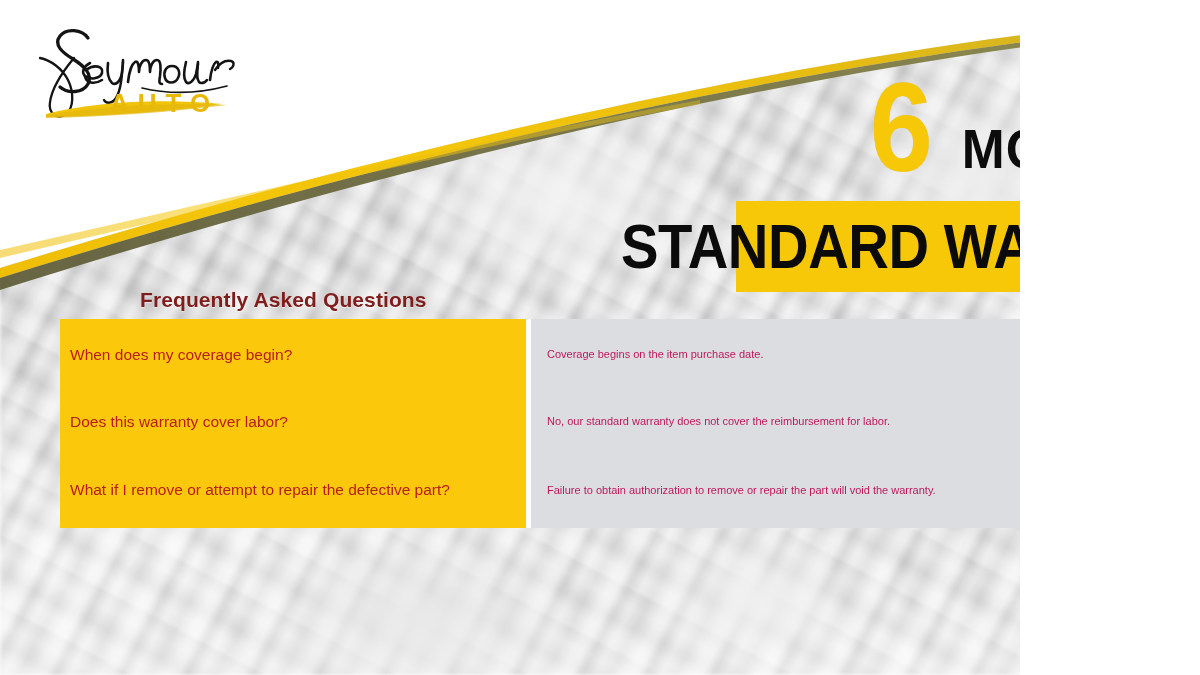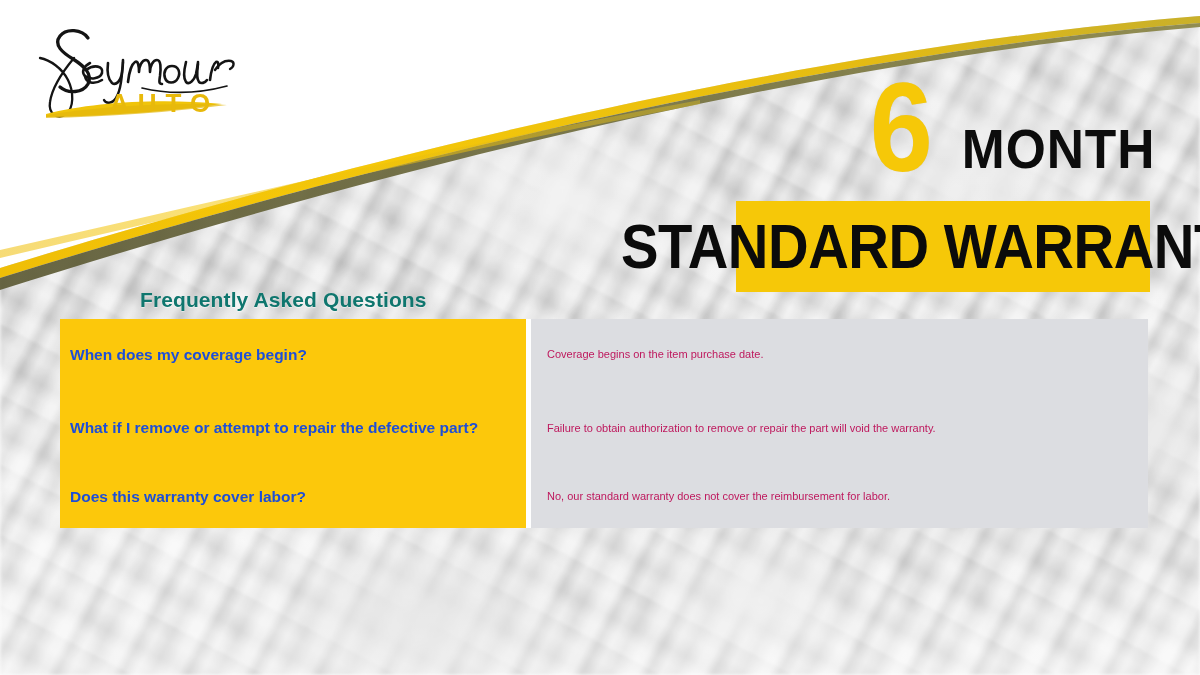--- a/index.html
+++ b/index.html
@@ -5,21 +5,21 @@
 <style>
   * { margin:0; padding:0; box-sizing:border-box; }
   html,body { width:1200px; height:675px; overflow:hidden; }
   body {
     font-family: "Liberation Sans", sans-serif;
     background:#ffffff;
     position:relative;
   }
   #slide {
     position:absolute; left:0; top:0;
-    width:1200px; height:675px;
+    width:1020px; height:675px;
     overflow:hidden;
     background:#ffffff;
   }
 
   
   .bg-photo {
     position:absolute; left:0; top:0; width:1200px; height:675px;
     filter: grayscale(100%) contrast(0.62) brightness(1.22) blur(1.6px);
     opacity:0.92;
     background-color:#c9cacc;
@@ -90,39 +90,39 @@
     line-height:1;
     color:#0b0b0b;
     letter-spacing:-0.5px;
     transform:scaleX(.97) scaleY(1.07);
     white-space:nowrap;
   }
 
   
   .faq-heading {
     position:absolute; left:140px; top:288px;
-    font-size:21px; font-weight:bold; color:#0f766e;
+    font-size:21px; font-weight:bold; color:#7f1d1d;
     letter-spacing:.1px;
     text-shadow:0 1px 1px rgba(255,255,255,.55);
     text-align:center;
   }
 
   
   .faq-table {
     position:absolute; left:60px; top:319px;
     width:1088px;
     border-collapse:separate;
     border-spacing:0 5px;
   }
   .faq-row { display:flex; width:100%; }
   .q-cell {
     width:466px; flex:0 0 466px;
     background:#FCC80B;
     padding:14px 3px 14px 10px;
-    font-size:15.5px; font-weight:bold; color:#1d4ed8;
+    font-size:15.5px; font-weight:normal; color:#b91c1c;
     line-height:1.32;
     display:flex; align-items:center;
   }
   .a-cell {
     flex:1 1 auto;
     background:#DCDDE1;
     padding:14px 12px 14px 16px;
     font-size:11px; color:#be185d;
     line-height:1.38;
     text-align:justify;
@@ -218,25 +218,25 @@
   <div class="faq-table">
 
     <div class="faq-row r1">
       <div class="q-cell">When does my coverage begin?</div>
       <div class="a-cell">Coverage begins on the item purchase date.</div>
     </div>
 
     <div class="faq-row r2">
     </div>
 
+    <div class="faq-row r3">
+      <div class="q-cell">Does this warranty cover labor?</div>
+      <div class="a-cell">No, our standard warranty does not cover the reimbursement for labor.</div>
+    </div>
+
     <div class="faq-row r4">
       <div class="q-cell">What if I remove or attempt to repair the defective part?</div>
       <div class="a-cell">Failure to obtain authorization to remove or repair the part will void the warranty.</div>
     </div>
 
-    <div class="faq-row r3">
-      <div class="q-cell">Does this warranty cover labor?</div>
-      <div class="a-cell">No, our standard warranty does not cover the reimbursement for labor.</div>
-    </div>
-
   </div>
 
 </div>
 
 </body></html>

